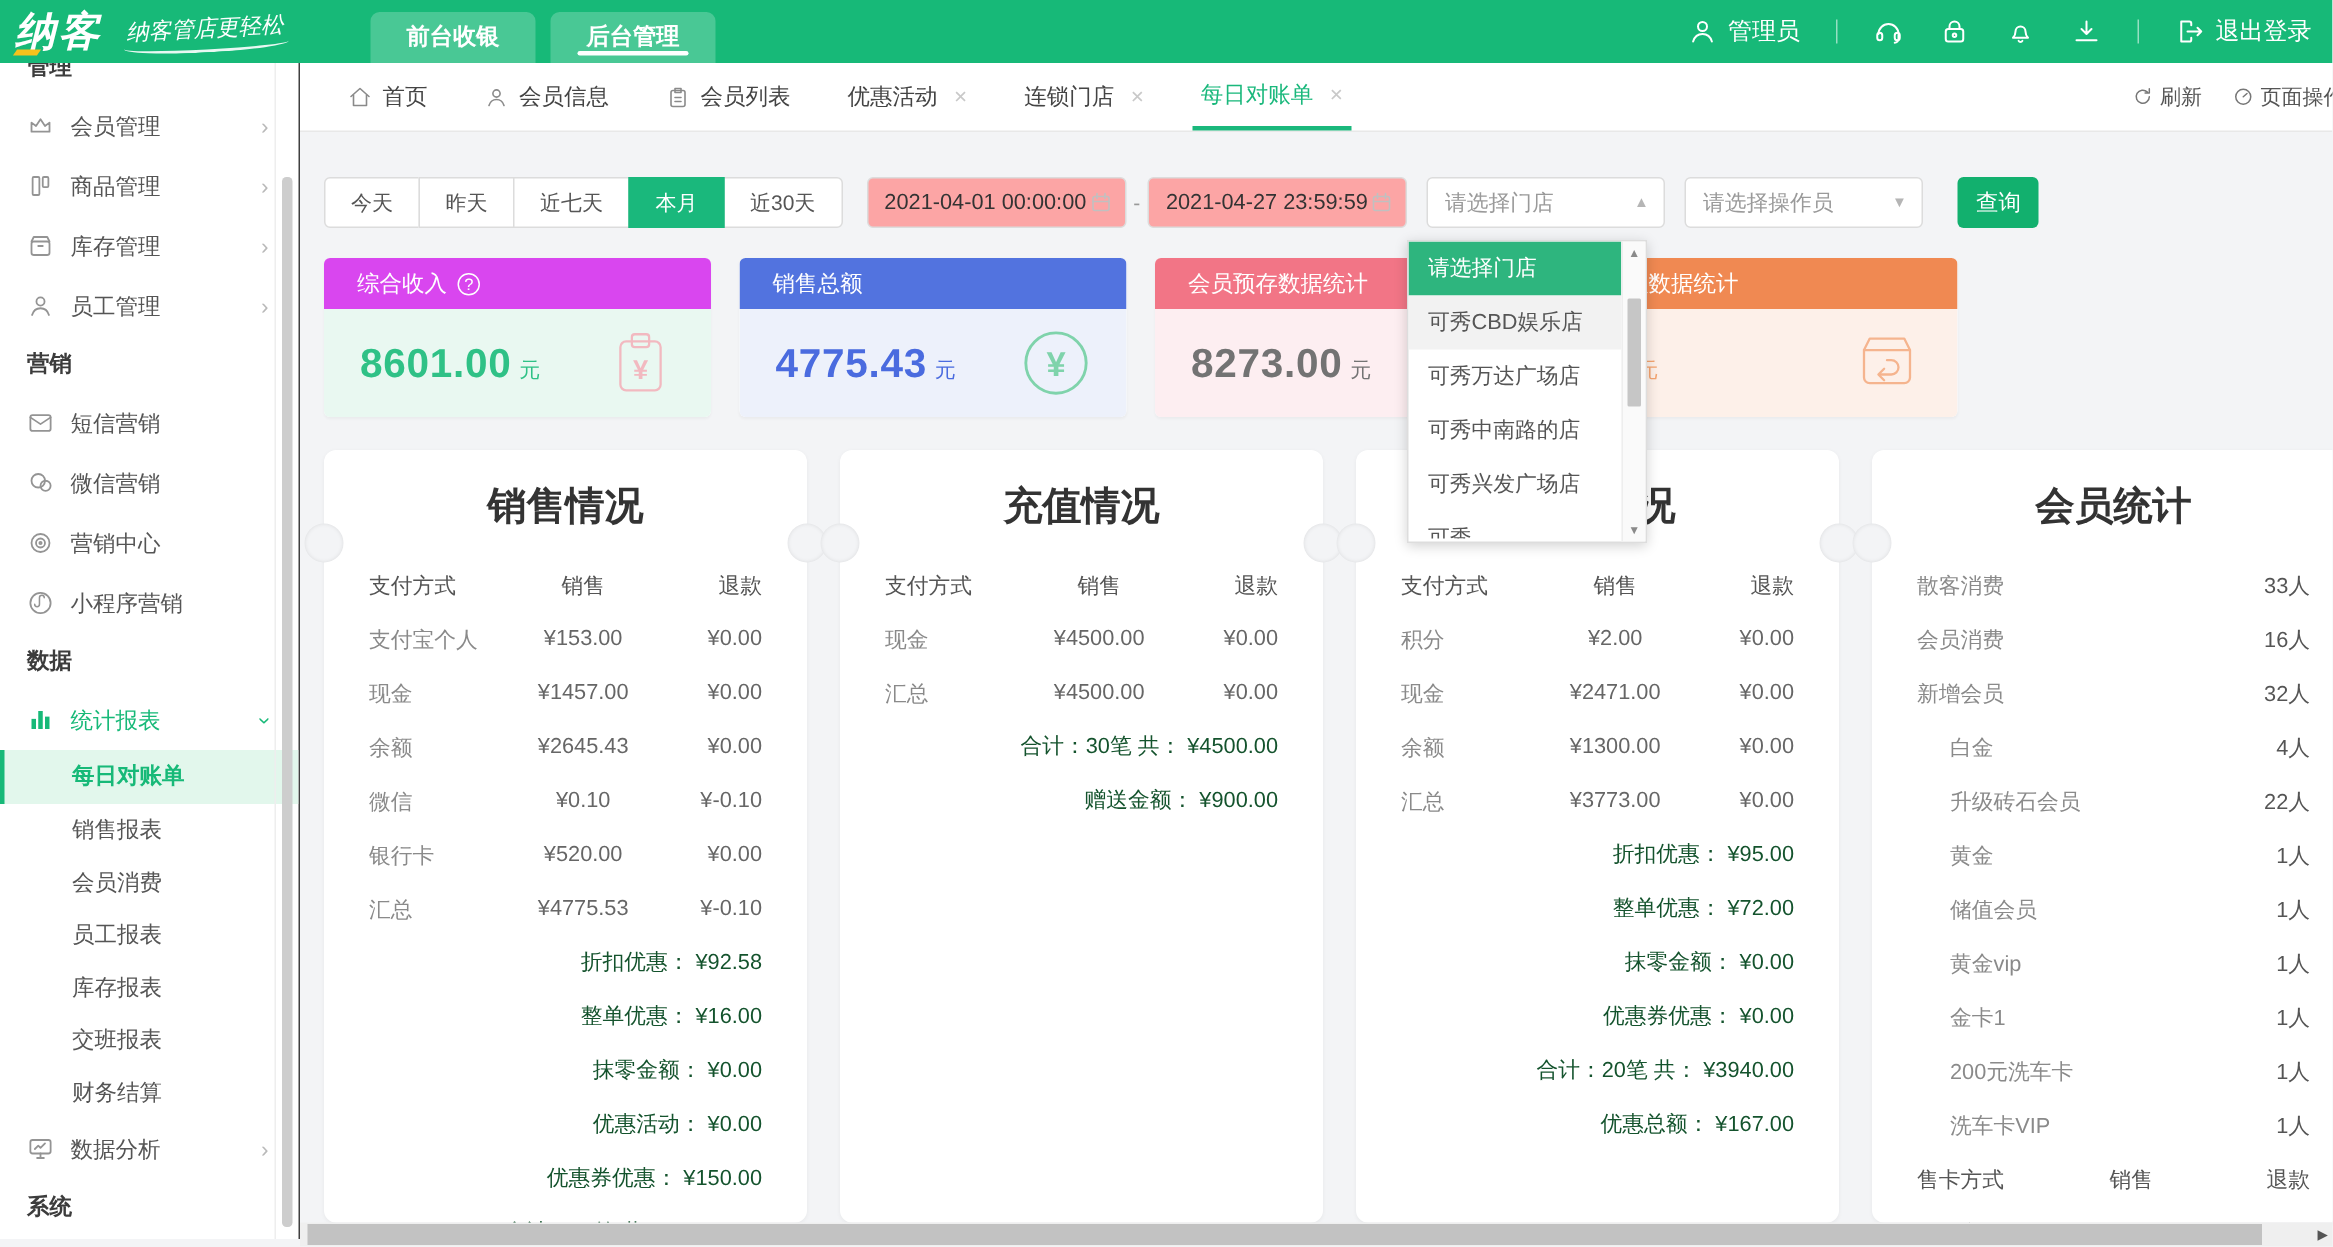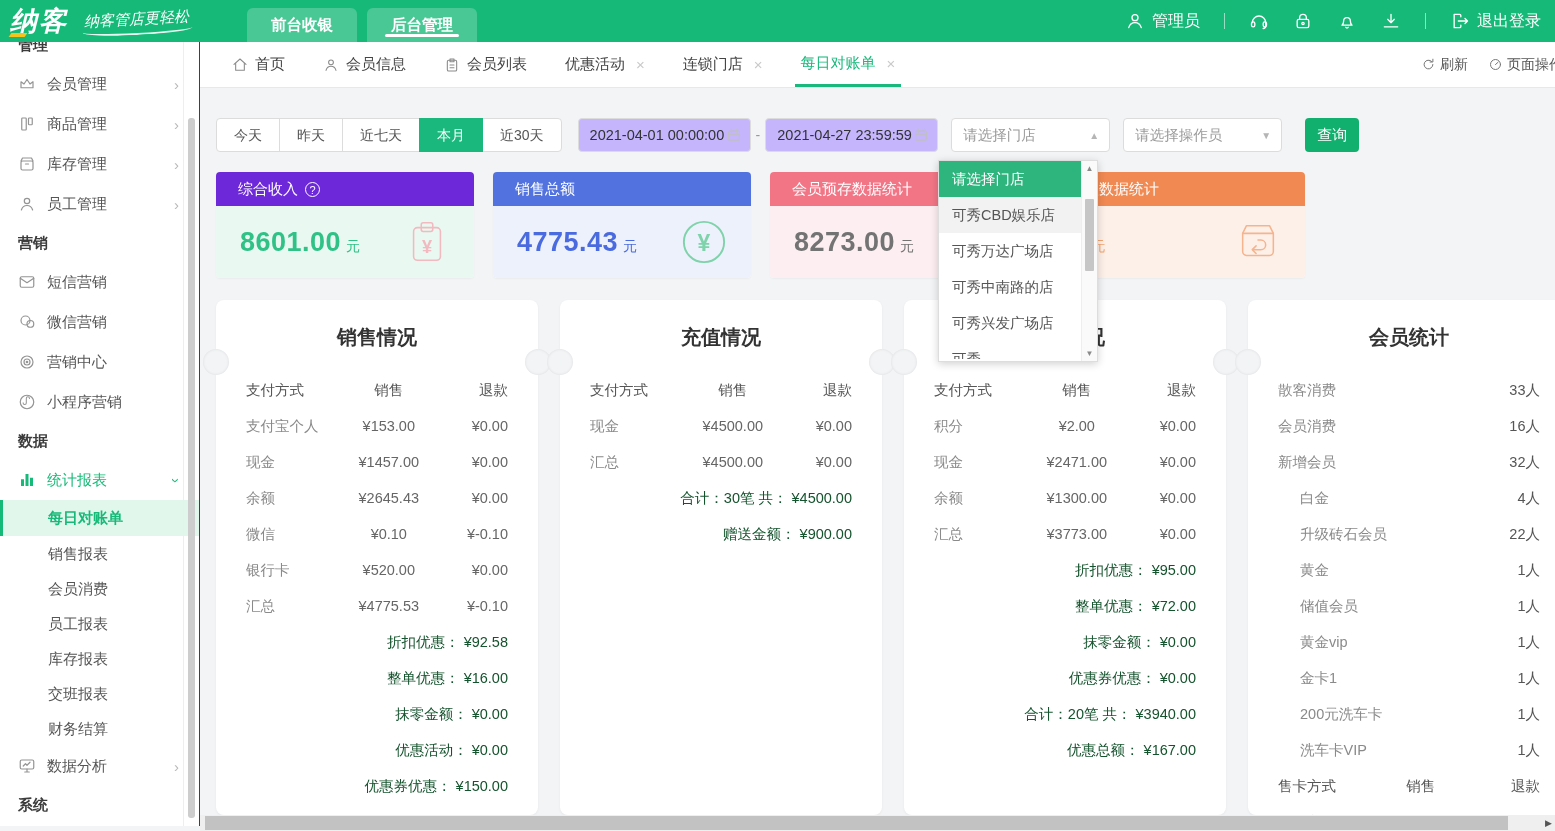--- a/index.html
+++ b/index.html
@@ -50,50 +50,50 @@
 
   .main{padding:30px 0 0 16px;position:relative}
 
   
   .filters{display:flex;align-items:center;height:34px}
   .btn-group{display:flex}
   .fbtn{border:1px solid #dcdcdc;background:#fff;height:34px;padding:0 17px;line-height:32px;font-size:14px;color:#555;margin-left:-1px;cursor:pointer}
   .fbtn:first-child{border-radius:4px 0 0 4px;margin-left:0}
   .fbtn:last-child{border-radius:0 4px 4px 0}
   .fbtn.active{background:#1ab87c;color:#fff;border-color:#1ab87c;position:relative}
-  .dateinput{width:173px;height:34px;border:1px solid #dcdcdc;border-radius:4px;background:#c4b5fd;display:flex;align-items:center;justify-content:space-between;padding:0 8px 0 11px;margin-left:16px;color:#333;font-size:14.5px;cursor:text}
+  .dateinput{width:173px;height:34px;border:1px solid #dcdcdc;border-radius:4px;background:#fca5a5;display:flex;align-items:center;justify-content:space-between;padding:0 8px 0 11px;margin-left:16px;color:#333;font-size:14.5px;cursor:text}
   .dateinput svg{width:16px;height:16px;color:#c0c0c0;flex:none}
   .dash{margin:0 5px;color:#999}
   .select{width:159px;height:34px;border:1px solid #dcdcdc;border-radius:4px;background:#fff;display:flex;align-items:center;justify-content:space-between;padding:0 10px 0 11px;margin-left:13px;color:#9a9a9a;font-size:14.5px;cursor:pointer}
   .select .caret{color:#b5b5b5;font-size:10px}
   .query{margin-left:23px;width:54px;height:34px;background:#12b06e;color:#fff;border:none;border-radius:4px;font-size:15px;cursor:pointer}
 
   
   .cards{display:flex;gap:19px;width:1089px;margin-top:20px}
   .card{flex:1;border-radius:4px;overflow:hidden;background:#fff;box-shadow:0 1px 2px rgba(0,0,0,.04)}
   .card-h{height:34px;padding-left:22px;color:#fff;font-size:15px;display:flex;align-items:center;gap:7px}
   .card-b{height:72px;display:flex;align-items:center;justify-content:space-between;padding:0 24px}
   .num{font-size:27px;font-weight:bold;letter-spacing:.5px}
   .unit{font-size:14px;font-weight:normal;margin-left:5px}
-  .card.green .card-h{background:#6d28d9}.card.green .card-b{background:#e9f8f1}.card.green .num{color:#2fc186}
+  .card.green .card-h{background:#d946ef}.card.green .card-b{background:#e9f8f1}.card.green .num{color:#2fc186}
   .card.blue .card-h{background:#5273df}.card.blue .card-b{background:#edf1fb}.card.blue .num{color:#4a6bdf}
   .card.pink .card-h{background:#f27586}.card.pink .card-b{background:#fdeef1}.card.pink .num{color:#737373}
   .card.orange .card-h{background:#f08952}.card.orange .card-b{background:#fdf0e9}.card.orange .num{color:#f5a571}
   .qmark{width:15px;height:15px;border:1px solid #fff;border-radius:50%;font-size:11px;line-height:14px;text-align:center;flex:none}
   .cicon{width:46px;height:46px}
   .cicon.pinkish{color:#f2b9c0}.cicon.greenish{color:#7fd3ab}.cicon.orangish{color:#f5b48e}
   .cicon text{stroke:none;fill:currentColor;font-weight:bold}
 
   
   .panels{display:flex;gap:22px;margin-top:22px;align-items:stretch;height:515px}
   .panel{width:322px;min-width:322px;background:#fff;border-radius:8px;position:relative;padding-top:24px;box-shadow:0 1px 3px rgba(0,0,0,.05)}
   .panel::before,.panel::after{content:"";position:absolute;width:26px;height:26px;border-radius:50%;background:#f3f4f6;top:49px;box-shadow:inset 0 0 3px rgba(0,0,0,.10)}
   .panel::before{left:-13px}
   .panel::after{right:-13px}
-  .ptitle{text-align:center;font-size:20px;font-weight:bold;color:#333;height:26px;line-height:26px;margin-bottom:22px}
+  .ptitle{text-align:center;font-size:26px;font-weight:bold;color:#333;height:26px;line-height:26px;margin-bottom:22px}
   .prow{display:flex;height:36px;align-items:center;padding:0 30px;font-size:14.5px}
   .prow .c1{width:39%;color:#8a8a8a}
   .prow .c2{width:31%;text-align:center;color:#666}
   .prow .c3{flex:1;text-align:right;color:#666}
   .prow.head .c1,.prow.head .c2,.prow.head .c3{color:#555}
   .sumrow{height:36px;line-height:36px;text-align:right;padding-right:30px;font-size:14.5px;color:#14532d}
   .mrow{display:flex;height:36px;align-items:center;padding:0 30px;font-size:14.5px;color:#8a8a8a}
   .mrow .mv{margin-left:auto;color:#555}
   .mrow.indent{padding-left:52px}
 

